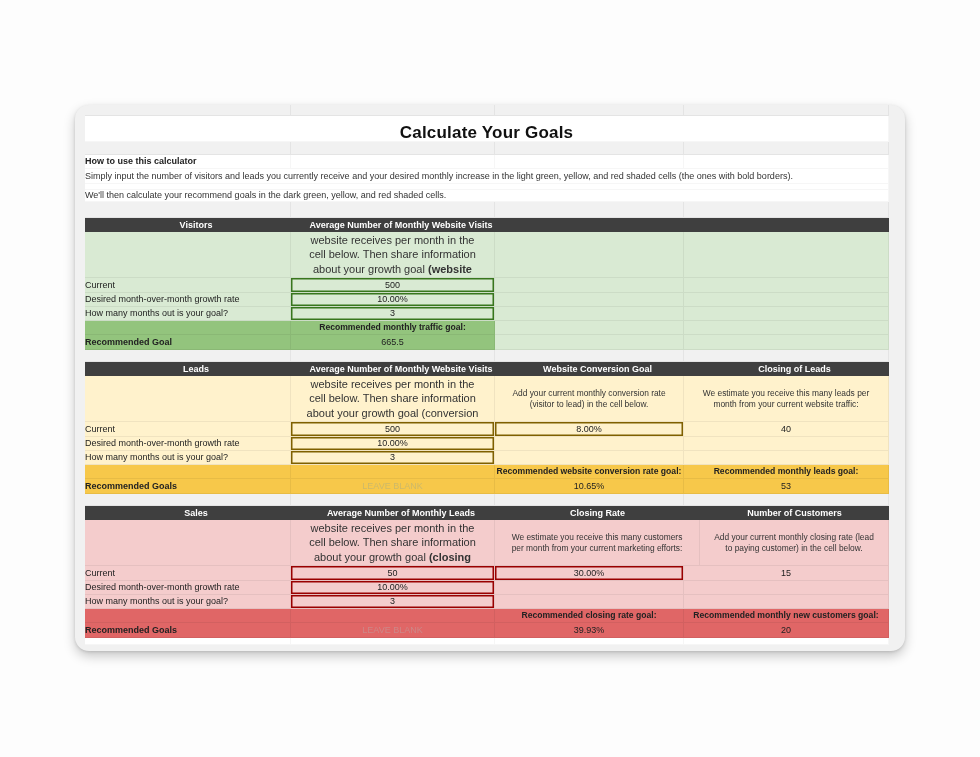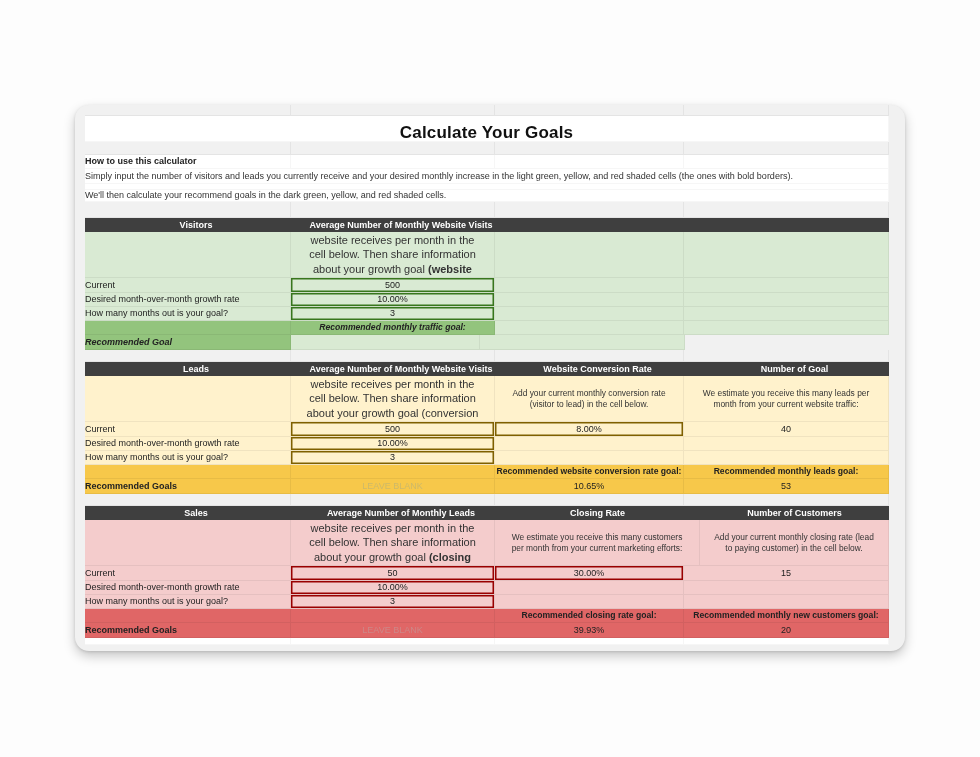--- a/index.html
+++ b/index.html
@@ -12,21 +12,21 @@
      overflow:hidden;border-right:1px solid rgba(0,0,0,0.06);border-bottom:1px solid rgba(0,0,0,0.06);
      font-size:9px;color:#222;line-height:1.2;}
   .c.left{justify-content:flex-start;text-align:left;}
   .w1{width:206px}.w2{width:204px}.w3{width:189px}.w4{width:205px}
   .full{width:804px}
   
   .grayrow .c{background:transparent;border-right:1px solid rgba(0,0,0,0.05);border-bottom:1px solid rgba(0,0,0,0.05);}
   .whiterow .c{background:#ffffff;border-right:1px solid rgba(0,0,0,0.035);border-bottom:1px solid rgba(0,0,0,0.035);}
   .hd{background:#3f3f3f;color:#ffffff;font-weight:bold;border-right:none !important;border-bottom:none !important;padding-left:16px;}
   .g  {background:#d9ead3;}
-  .gd {background:#93c47d;font-style:italic;}
+  .gd {background:#93c47d;}
   .y  {background:#fff2cc;}
   .yd {background:#f7c84a;}
   .r  {background:#f4cccc;}
   .rd {background:#e06666;}
   
   .b{font-weight:bold;}
   .title-text{font-size:17px;font-weight:bold;color:#111;letter-spacing:0.2px;margin-top:9px;}
   .desc{font-size:11px;color:#333;line-height:1.3;padding:2px 10px;display:block;}
   .desc2{font-size:8.4px;color:#333;line-height:1.3;padding:0 12px;}
   .para{font-size:9px;color:#333;}
@@ -124,38 +124,39 @@
           <div class="c w4 g"></div>
         </div>
         <div class="row" style="height:14px">
           <div class="c w1 gd"></div>
           <div class="c w2 gd b reclabel">Recommended monthly traffic goal:</div>
           <div class="c w3 g"></div>
           <div class="c w4 g"></div>
         </div>
         <div class="row" style="height:15px">
           <div class="c w1 gd left b">Recommended Goal</div>
+          <div class="c w2 gd">665.5</div>
           <div class="c w3 g"></div>
           <div class="c w4 g"></div>
         </div>
       </div>
 
       <div class="row grayrow" style="height:12px">
         <div class="c w1"></div>
           <div class="c w2"></div>
         <div class="c w3"></div>
           <div class="c w4"></div>
       </div>
 
       <div>
         <div class="row" style="height:14px">
           <div class="c w1 hd">Leads</div>
           <div class="c w2 hd">Average Number of Monthly Website Visits</div>
-          <div class="c w3 hd">Website Conversion Rate</div>
-          <div class="c w4 hd">Number of Goal</div>
+          <div class="c w3 hd">Website Conversion Goal</div>
+          <div class="c w4 hd">Closing of Leads</div>
         </div>
         <div class="row" style="height:46px">
           <div class="c w1 y"></div>
           <div class="c w2 y">
             <span class="desc">Insert the number of new users your website receives per month in the cell below. Then share information about your growth goal (conversion rate) in the two cells below that.</span>
           </div>
           <div class="c w3 y">
             <span class="desc2">Add your current monthly conversion rate (visitor to lead) in the cell below.</span>
           </div>
           <div class="c w4 y">

